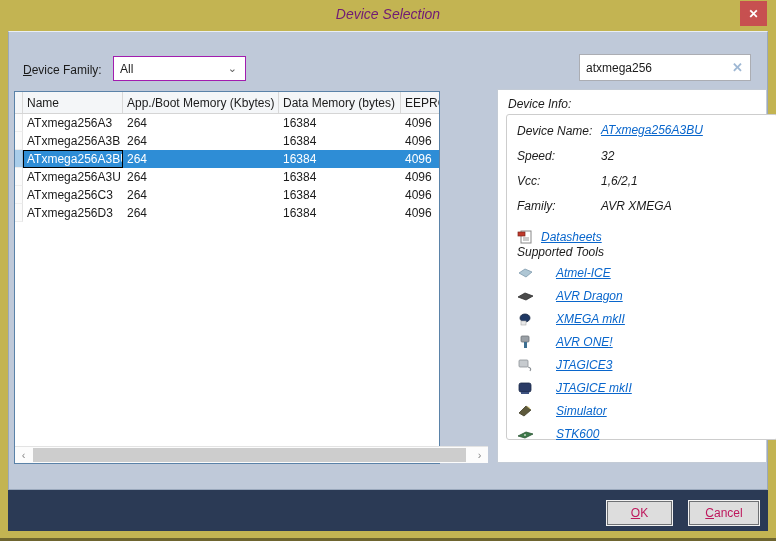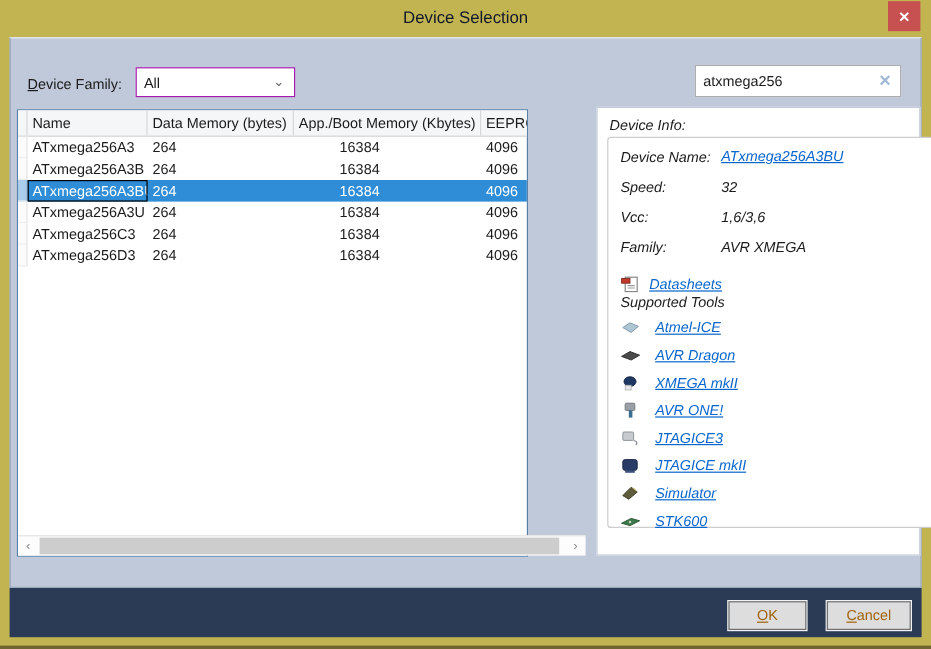--- a/index.html
+++ b/index.html
@@ -5,21 +5,21 @@
   * { margin:0; padding:0; box-sizing:border-box; }
   html,body { width:776px; height:541px; font-family:"Liberation Sans", sans-serif; }
   .dialog{
     position:relative; width:776px; height:541px;
     background:#C3B452; overflow:hidden;
     border-bottom:3px solid #6E652F;
   }
   
   .titlebar{ position:absolute; left:0; top:0; width:776px; height:31px; }
   .title{ position:absolute; left:0; right:0; top:6px; text-align:center;
-          font-size:14px; color:#0f172a; }
+          font-size:14px; color:#701a75;font-style:italic; }
   .close-btn{ position:absolute; right:9px; top:1px; width:27px; height:25px;
           background:#C75050; color:#fff; font-size:12px; font-weight:bold;
           display:flex; align-items:center; justify-content:center; cursor:pointer; }
   
   .content{ position:absolute; left:8px; top:31px; width:760px; height:459px;
           background:#BFC9D9; border:1px solid #9AA8BC; border-top:1px solid #E9EEF4; }
   
   .lbl-devfam{ position:absolute; left:14px; top:31px; font-size:12px; color:#1B1B1B; }
   .mnemonic{ text-decoration:underline; }
   .combo{ position:absolute; left:104px; top:24px; width:133px; height:25px;
@@ -63,27 +63,27 @@
   .info-box{ position:absolute; left:8px; top:24px; width:272px; height:326px;
              border:1px solid #CDCDCD; border-radius:3px; background:#fff; }
   .fields{ position:absolute; left:10px; top:8px; width:230px; }
   .field-row{ display:flex; height:25px; font-size:12px; color:#1B1B1B; align-items:flex-start; }
   .field-label{ width:84px; padding-top:1px; }
   .field-value{ padding-top:1px; }
   a.lnk{ color:#0966CC; text-decoration:underline; cursor:pointer; font-size:12px; }
   .datasheets-row{ display:flex; align-items:center; gap:7px; margin-top:4px; height:20px; }
   .tools-title{ position:absolute; left:10px; top:130px; font-size:12px; color:#1B1B1B; }
   .tools{ position:absolute; left:10px; top:150px; display:flex; flex-direction:column; gap:8px; }
-  .tool-row{ display:flex; align-items:center; gap:12px; height:15px; }
+  .tool-row{ display:flex; align-items:center; gap:22px; height:15px; }
   .ticon{ width:17px; height:14px; flex:0 0 17px; }
   
   .footer{ position:absolute; left:8px; top:490px; width:760px; height:41px; background:#2B3A55; }
   .btn{ position:absolute; top:11px; height:24px; background:#DDDDDD;
         border:1px solid #6E7073; box-shadow:0 0 0 1px #F2F2F2;
-        font-size:12px; color:#a16207; text-align:center; line-height:22px; cursor:pointer; }
+        font-size:12px; color:#be185d; text-align:center; line-height:22px; cursor:pointer; }
   .btn-ok{ left:599px; width:65px; }
   .btn-cancel{ left:681px; width:70px; }
 </style>
 </head>
 <body>
 
 <div class="dialog">
 
   <div class="titlebar">
     <div class="title">Device Selection</div>
@@ -103,22 +103,22 @@
 
     <div class="searchbox">
       <input value="atxmega256" style="">
       <span class="search-clear">✕</span>
     </div>
 
     <div class="grid">
       <div class="grid-header">
         <div class="col-ind"></div>
         <div class="gh-cell col-name">Name</div>
+        <div class="gh-cell col-boot">App./Boot Memory (Kbytes)</div>
         <div class="gh-cell col-data">Data Memory (bytes)</div>
-        <div class="gh-cell col-boot">App./Boot Memory (Kbytes)</div>
         <div class="gh-cell col-eeprom">EEPROM (bytes)</div>
       </div>
 
       <div class="grid-row">
         <div class="gr-ind"></div>
         <div class="gr-cell col-name cell-name">ATxmega256A3</div>
         <div class="gr-cell col-boot">264</div>
         <div class="gr-cell col-data">16384</div>
         <div class="gr-cell col-eeprom">4096</div>
       </div>
@@ -173,21 +173,21 @@
           <div class="field-row">
             <div class="field-label">Device Name:</div>
             <a class="lnk">ATxmega256A3BU</a>
           </div>
           <div class="field-row">
             <div class="field-label">Speed:</div>
             <div class="field-value">32</div>
           </div>
           <div class="field-row">
             <div class="field-label">Vcc:</div>
-            <div class="field-value">1,6/3,6</div>
+            <div class="field-value">1,6/2,1</div>
           </div>
           <div class="field-row">
             <div class="field-label">Family:</div>
             <div class="field-value">AVR XMEGA</div>
           </div>
           <div class="datasheets-row">
             <svg class="ticon" viewBox="0 0 17 14">
               <rect x="4" y="1" width="10" height="12" fill="#fff" stroke="#888" stroke-width="1"></rect>
               <rect x="1" y="2" width="7" height="4" fill="#C0392B" stroke="#7B241C" stroke-width="0.7"></rect>
               <line x1="6" y1="8" x2="12" y2="8" stroke="#999" stroke-width="1"></line>

